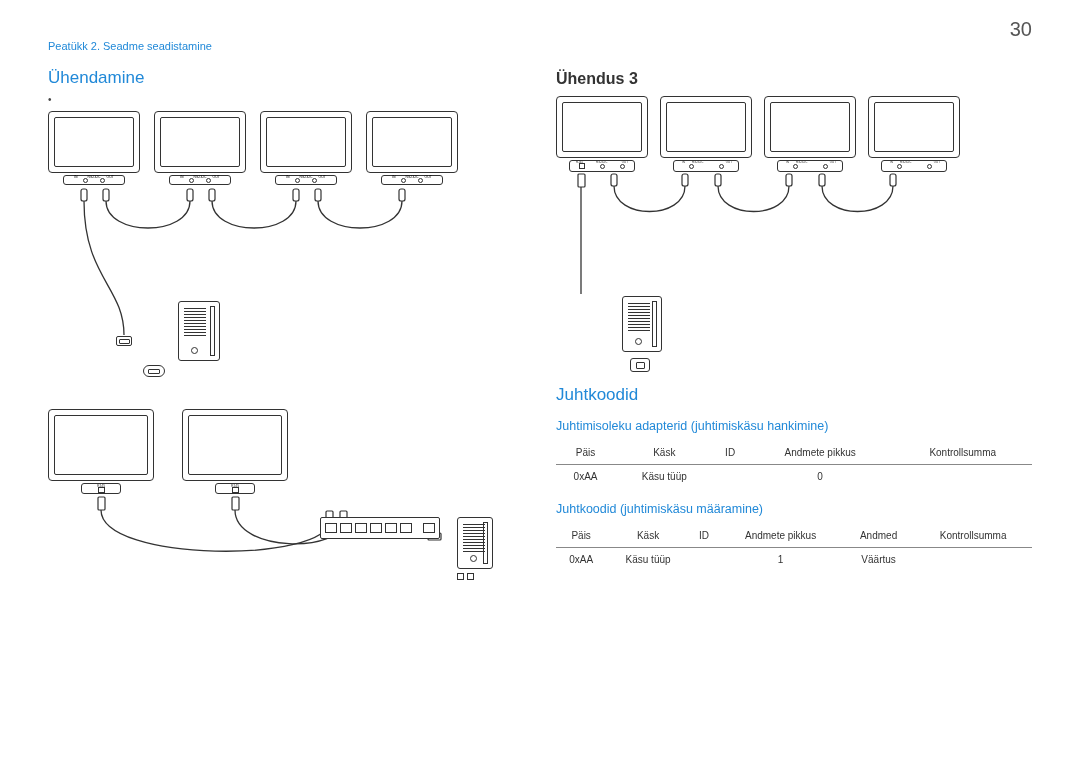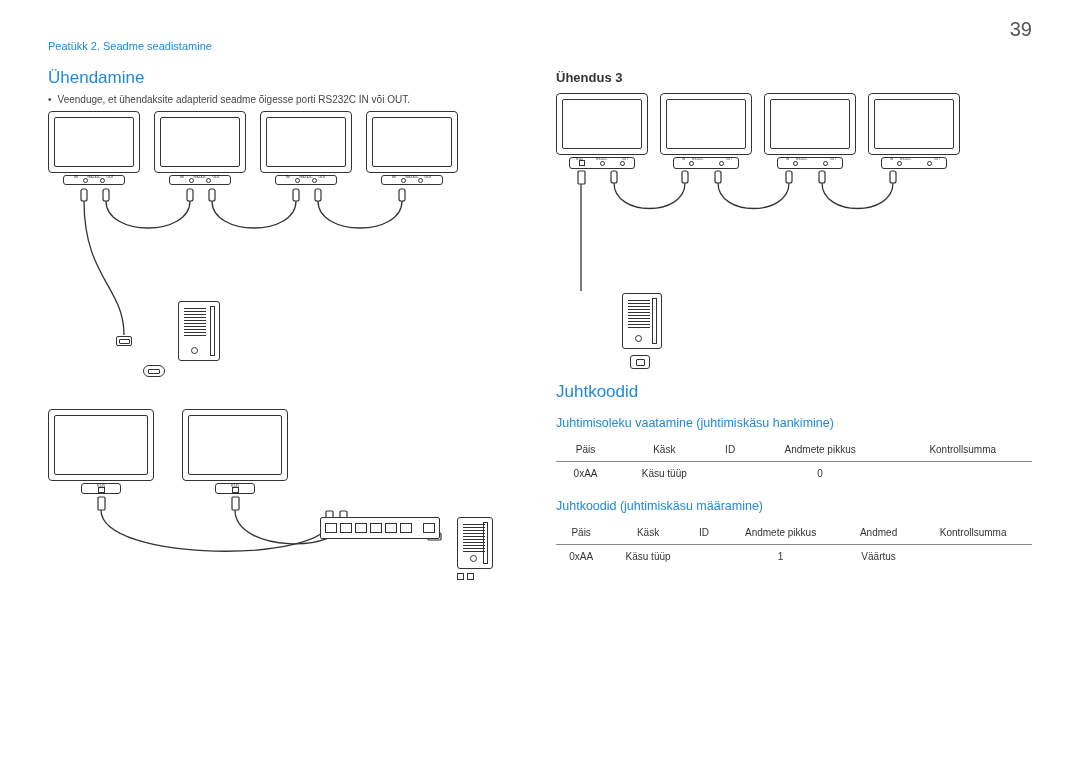--- a/index.html
+++ b/index.html
@@ -47,21 +47,21 @@
       gap: 6px;
       font-size: 10px;
       color: #444;
       margin-bottom: 6px;
     }
     .bullet-dot {
       color: #444;
     }
     .subsection-title {
       color: #333;
-      font-size: 13px;
+      font-size: 16px;
       font-weight: 700;
       margin: 6px 0 8px 0;
     }
     .section-title-sub {
       color: #2189d8;
       font-size: 12.5px;
       font-weight: 400;
       margin: 14px 0 8px 0;
     }
     .big-section {
@@ -247,30 +247,29 @@
     .port-strip3 .lblc { position:absolute; top:-1px; font-size:3px; right: 6px;}
 
     path.cable { stroke:#333; stroke-width:1.3; fill:none; }
     .plug-v { stroke:#333; stroke-width:1.2; fill:#fff; }
   </style>
 </head>
 <body>
 
 <div class="header">
   <div class="chapter-title">Peatükk 2. Seadme seadistamine</div>
-  <div class="page-number">39</div>
+  <div class="page-number">30</div>
 </div>
 
 <div class="content">
 
   <div class="col">
     <div class="section-title-main">Ühendamine</div>
     <div class="bullet-row">
       <span class="bullet-dot">•</span>
-      <span>Veenduge, et ühendaksite adapterid seadme õigesse porti RS232C IN või OUT.</span>
     </div>
 
     <div class="diagram diag1">
       <div class="monitors-row">
         <div class="monitor">
           <div class="monitor-screen"></div>
           <div class="port-strip">
             <span class="port-label c">RS232C</span>
             <span class="port-label l1">IN</span>
             <span class="port-label l2">OUT</span>
@@ -465,21 +464,21 @@
       </div>
       <div class="adapter">
         <div class="adapter-box" style="width:20px;height:14px;border-radius:3px">
             <div class="inner" style="width:9px;height:7px"></div>
           </div>
       </div>
     </div>
 
     <div class="big-section">Juhtkoodid</div>
 
-    <div class="section-title-sub">Juhtimisoleku vaatamine (juhtimiskäsu hankimine)</div>
+    <div class="section-title-sub">Juhtimisoleku adapterid (juhtimiskäsu hankimine)</div>
     <div class="table-wrap">
       <table>
         <thead>
           <tr>
             <th>Päis</th>
             <th>Käsk</th>
             <th>ID</th>
             <th>Andmete pikkus</th>
             <th>Kontrollsumma</th>
           </tr>

